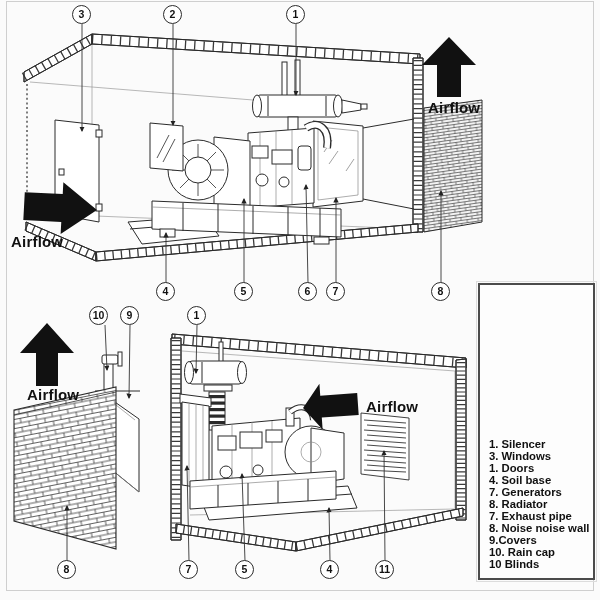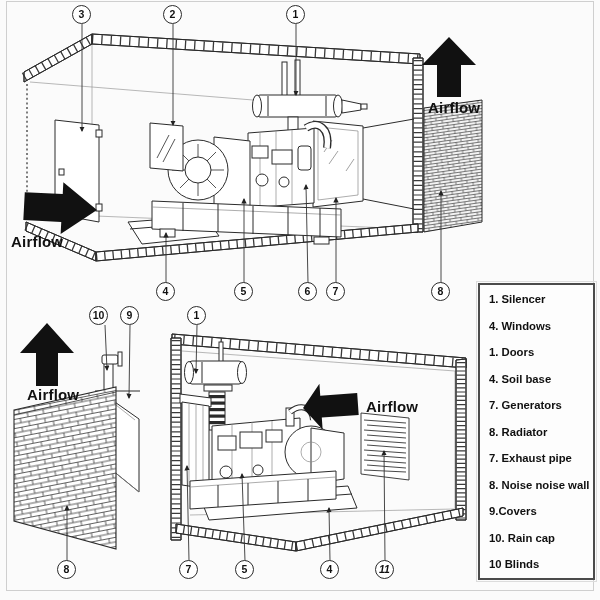--- a/index.html
+++ b/index.html
@@ -15,21 +15,21 @@
   }
   .callout{
     position:absolute;width:19px;height:19px;margin-left:-10px;margin-top:-10px;
     border:1.6px solid #2b2b2b;border-radius:50%;background:#fff;
     font-weight:bold;font-size:10.5px;line-height:16px;text-align:center;color:#111;
     box-sizing:border-box;
   }
   .legend{
     position:absolute;left:478px;top:283px;width:117px;height:297px;
     background:#fdfdfd;border:2px solid #4b4b4b;outline:1px solid #dcdcdc;outline-offset:1px;
-    box-sizing:border-box;display:flex;flex-direction:column;justify-content:space-between;
+    box-sizing:border-box;display:flex;flex-direction:column;justify-content:flex-end;
     padding:8px 4px 8px 9px;
   }
   .legend-row{font-weight:bold;font-size:11.3px;color:#101010;white-space:nowrap;}
 </style>
 </head>
 <body>
 
 <div class="stage">
 
 <svg width="600" height="600" viewBox="0 0 600 600">
@@ -343,25 +343,25 @@
   <div class="callout" style="left:336px;top:292px;">7</div>
   <div class="callout" style="left:441px;top:292px;">8</div>
 
   <div class="callout" style="left:99px;top:316px;">10</div>
   <div class="callout" style="left:130px;top:316px;">9</div>
   <div class="callout" style="left:197px;top:316px;">1</div>
   <div class="callout" style="left:67px;top:570px;">8</div>
   <div class="callout" style="left:189px;top:570px;">7</div>
   <div class="callout" style="left:245px;top:570px;">5</div>
   <div class="callout" style="left:330px;top:570px;">4</div>
-  <div class="callout" style="left:385px;top:570px;font-style:italic;">11</div>
+  <div class="callout" style="left:385px;top:570px;">11</div>
 
   <div class="legend">
     <div class="legend-row">1. Silencer</div>
-    <div class="legend-row">4. Windows</div>
+    <div class="legend-row">3. Windows</div>
     <div class="legend-row">1. Doors</div>
     <div class="legend-row">4. Soil base</div>
     <div class="legend-row">7. Generators</div>
     <div class="legend-row">8. Radiator</div>
     <div class="legend-row">7. Exhaust pipe</div>
     <div class="legend-row">8. Noise noise wall</div>
     <div class="legend-row">9.Covers</div>
     <div class="legend-row">10. Rain cap</div>
     <div class="legend-row">10 Blinds</div>
   </div>

